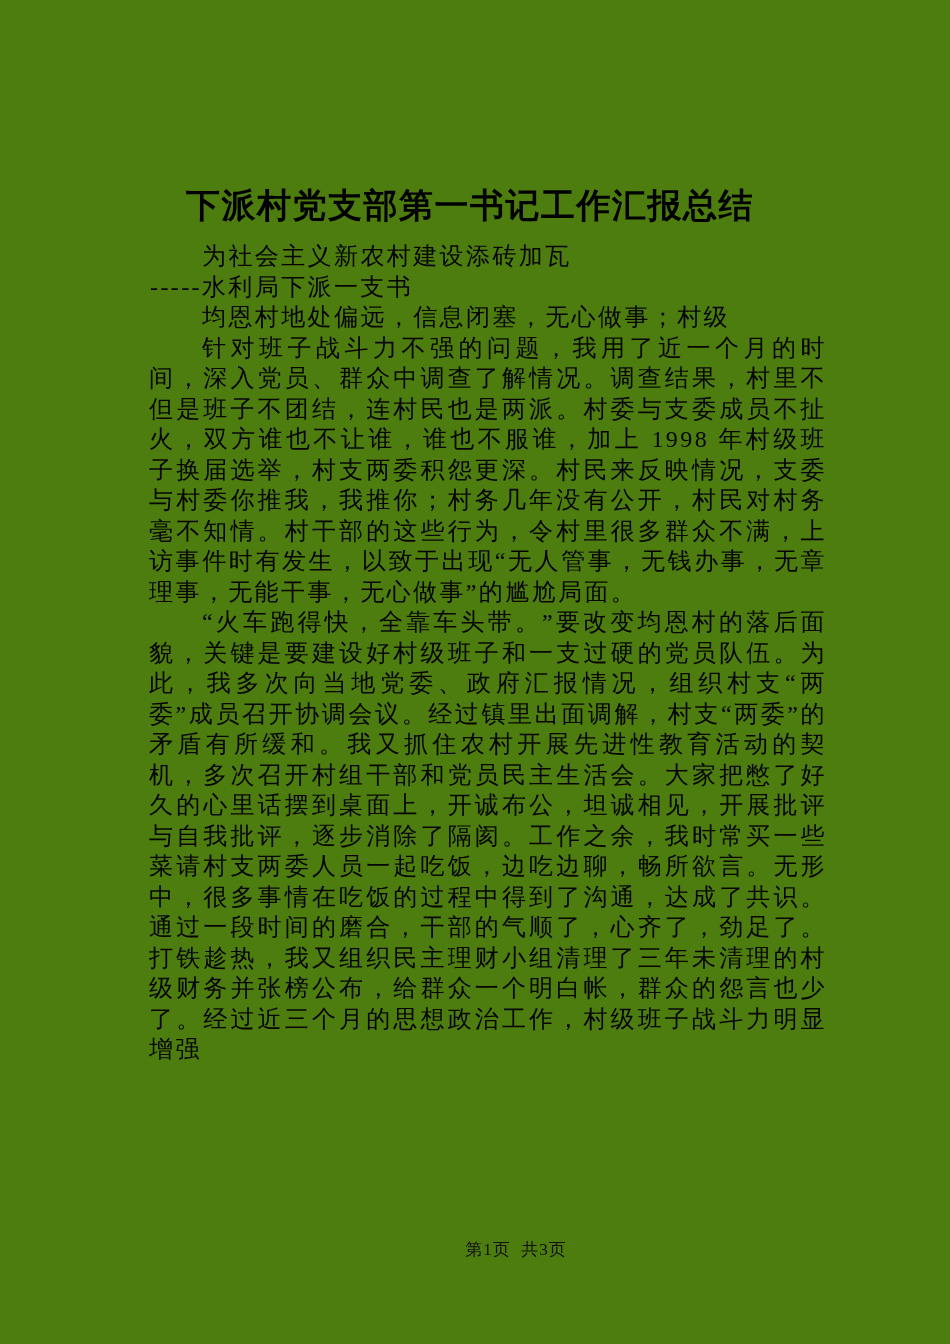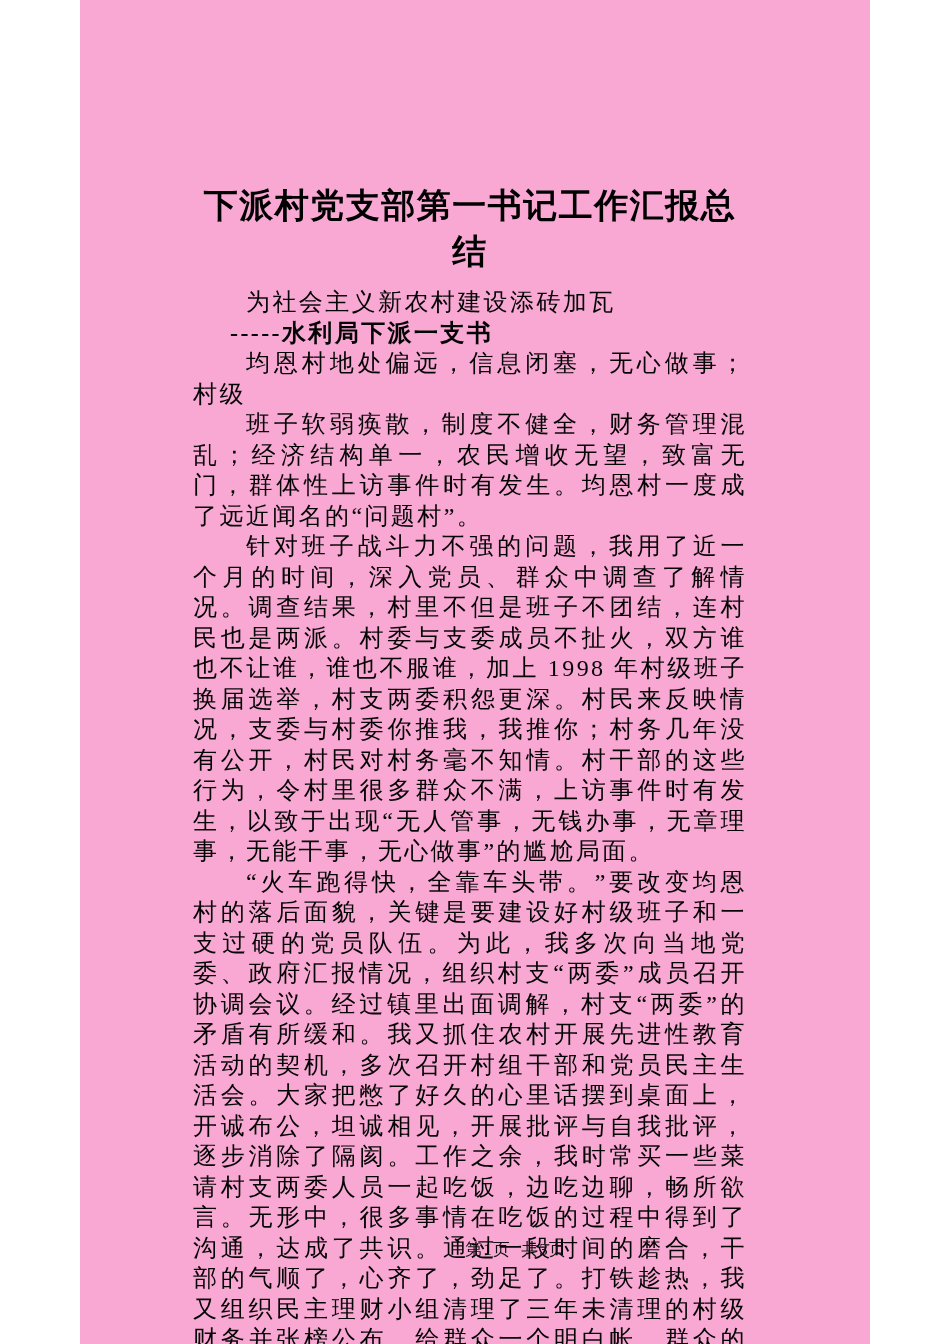--- a/index.html
+++ b/index.html
@@ -1,22 +1,22 @@
 <!DOCTYPE html>
 <html><head>
 <meta charset="utf-8">
 <style>
   * { margin: 0; padding: 0; box-sizing: border-box; }
   html, body { background: #ffffff; }
   .page {
     position: relative;
-    width: 790px;
+    width: 950px;
     height: 1344px;
     margin: 0 auto;
-    background: #f9a8d4;
+    background: #4d7c0f;
     color: #000000;
     font-family: "Liberation Serif", "DejaVu Serif", serif;
     overflow: hidden;
   }
   .content {
     padding: 183px 123px 0 113px;
   }
   .doc-title {
     font-size: 34px;
     font-weight: bold;
@@ -26,22 +26,22 @@
     margin-bottom: 12px;
     color: #000000;
   }
   .para {
     font-size: 24px;
     line-height: 30.5px;
     letter-spacing: 2.4px;
     text-align: justify;
     color: #050505;
   }
-  .indent-2 { text-indent: 53px; }
-  .indent-dash { text-indent: 37px; font-weight: bold; }
+  .indent-2 { text-indent: 53px; margin-left: 36px; }
+  .indent-dash { text-indent: 37px; }
   .footer {
     position: absolute;
     top: 1238px;
     left: 16px;
     width: 100%;
     text-align: center;
   }
   .footer span {
     display: inline-block;
     transform: translateX(25px);
@@ -58,21 +58,20 @@
   <div class="content">
     <h1 class="doc-title">下派村党支部第一书记工作汇报总结</h1>
 
     <p class="para indent-2">为社会主义新农村建设添砖加瓦</p>
 
     <p class="para indent-dash">-----水利局下派一支书</p>
 
 
     <p class="para indent-2">均恩村地处偏远，信息闭塞，无心做事；村级</p>
 
-    <p class="para indent-2">班子软弱痪散，制度不健全，财务管理混乱；经济结构单一，农民增收无望，致富无门，群体性上访事件时有发生。均恩村一度成了远近闻名的“问题村”。</p>
 
     <p class="para indent-2">针对班子战斗力不强的问题，我用了近一个月的时间，深入党员、群众中调查了解情况。调查结果，村里不但是班子不团结，连村民也是两派。村委与支委成员不扯火，双方谁也不让谁，谁也不服谁，加上 1998 年村级班子换届选举，村支两委积怨更深。村民来反映情况，支委与村委你推我，我推你；村务几年没有公开，村民对村务毫不知情。村干部的这些行为，令村里很多群众不满，上访事件时有发生，以致于出现“无人管事，无钱办事，无章理事，无能干事，无心做事”的尴尬局面。</p>
 
     <p class="para indent-2">“火车跑得快，全靠车头带。”要改变均恩村的落后面貌，关键是要建设好村级班子和一支过硬的党员队伍。为此，我多次向当地党委、政府汇报情况，组织村支“两委”成员召开协调会议。经过镇里出面调解，村支“两委”的矛盾有所缓和。我又抓住农村开展先进性教育活动的契机，多次召开村组干部和党员民主生活会。大家把憋了好久的心里话摆到桌面上，开诚布公，坦诚相见，开展批评与自我批评，逐步消除了隔阂。工作之余，我时常买一些菜请村支两委人员一起吃饭，边吃边聊，畅所欲言。无形中，很多事情在吃饭的过程中得到了沟通，达成了共识。通过一段时间的磨合，干部的气顺了，心齐了，劲足了。打铁趁热，我又组织民主理财小组清理了三年未清理的村级财务并张榜公布，给群众一个明白帐，群众的怨言也少了。经过近三个月的思想政治工作，村级班子战斗力明显增强</p>
   </div>
 
   <div class="footer">
     <span>第1页  共3页</span>
   </div>
 </div>

